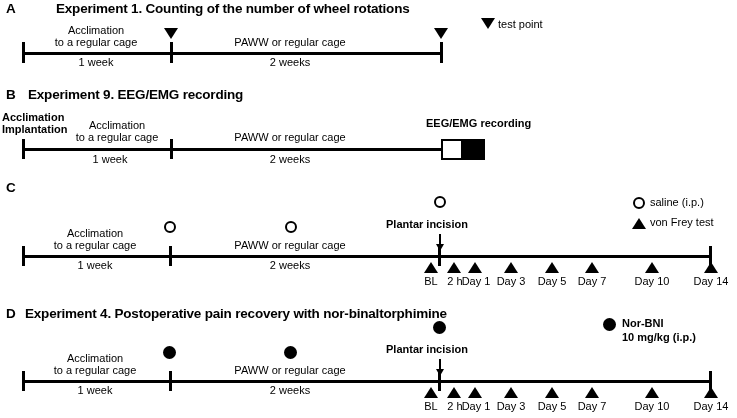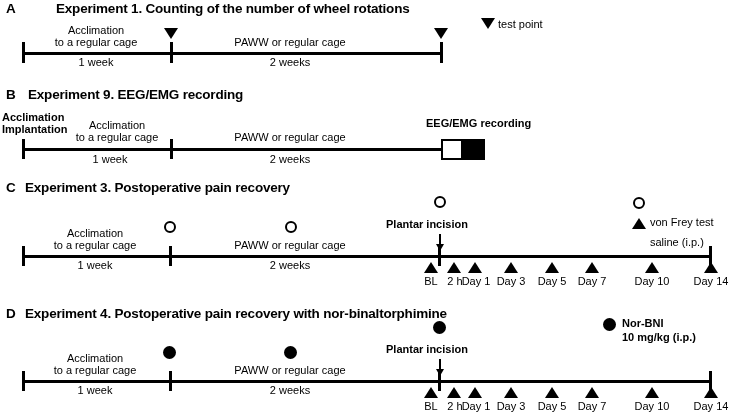--- a/index.html
+++ b/index.html
@@ -173,21 +173,20 @@
   <div class="bold-lbl" style="left:426px;top:117px;">EEG/EMG recording</div>
 
   <div class="above-lbl" style="left:63px;top:119px;width:108px;">Acclimation</div>
   <div class="above-lbl" style="left:63px;top:131px;width:108px;">to a regular cage</div>
   <div class="below-lbl" style="left:55px;top:153px;width:110px;">1 week</div>
 
   <div class="above-lbl" style="left:200px;top:131px;width:180px;">PAWW or regular cage</div>
   <div class="below-lbl" style="left:200px;top:153px;width:180px;">2 weeks</div>
 
   <div class="panel-letter" style="left:6px;top:180px;">C</div>
-  <div class="panel-head" style="left:25px;top:180px;">Experiment 3. Postoperative pain recovery</div>
 
   <div class="axis" style="left:22px;top:255px;width:690px;"></div>
   <div class="endcap" style="left:22px;top:246px;height:20px;"></div>
   <div class="tick" style="left:169px;top:246px;height:20px;"></div>
   <div class="tick" style="left:438px;top:246px;height:20px;"></div>
   <div class="endcap" style="left:709px;top:246px;height:20px;"></div>
 
   <div class="circ-open" style="left:164px;top:221px;"></div>
   <div class="circ-open" style="left:285px;top:221px;"></div>
   <div class="circ-open" style="left:434px;top:196px;"></div>
@@ -217,21 +216,21 @@
   <div class="tiny-lbl" style="left:413px;top:275px;width:36px;">BL</div>
   <div class="tiny-lbl" style="left:437px;top:275px;width:36px;">2 h</div>
   <div class="tiny-lbl" style="left:454px;top:275px;width:44px;">Day 1</div>
   <div class="tiny-lbl" style="left:489px;top:275px;width:44px;">Day 3</div>
   <div class="tiny-lbl" style="left:530px;top:275px;width:44px;">Day 5</div>
   <div class="tiny-lbl" style="left:570px;top:275px;width:44px;">Day 7</div>
   <div class="tiny-lbl" style="left:628px;top:275px;width:48px;">Day 10</div>
   <div class="tiny-lbl" style="left:687px;top:275px;width:48px;">Day 14</div>
 
   <div class="circ-open" style="left:633px;top:197px;"></div>
-  <div class="legend-txt norm" style="left:650px;top:196px;margin-top:40px;">saline (i.p.)</div>
+  <div class="legend-txt norm" style="left:650px;top:196px;">saline (i.p.)</div>
   <div class="tri-up" style="left:632px;top:218px;"></div>
   <div class="legend-txt norm" style="left:650px;top:216px;">von Frey test</div>
 
   <div class="panel-letter" style="left:6px;top:306px;">D</div>
   <div class="panel-head" style="left:25px;top:306px;">Experiment 4. Postoperative pain recovery with nor-binaltorphimine</div>
 
   <div class="axis" style="left:22px;top:380px;width:690px;"></div>
   <div class="endcap" style="left:22px;top:371px;height:20px;"></div>
   <div class="tick" style="left:169px;top:371px;height:20px;"></div>
   <div class="tick" style="left:438px;top:371px;height:20px;"></div>

